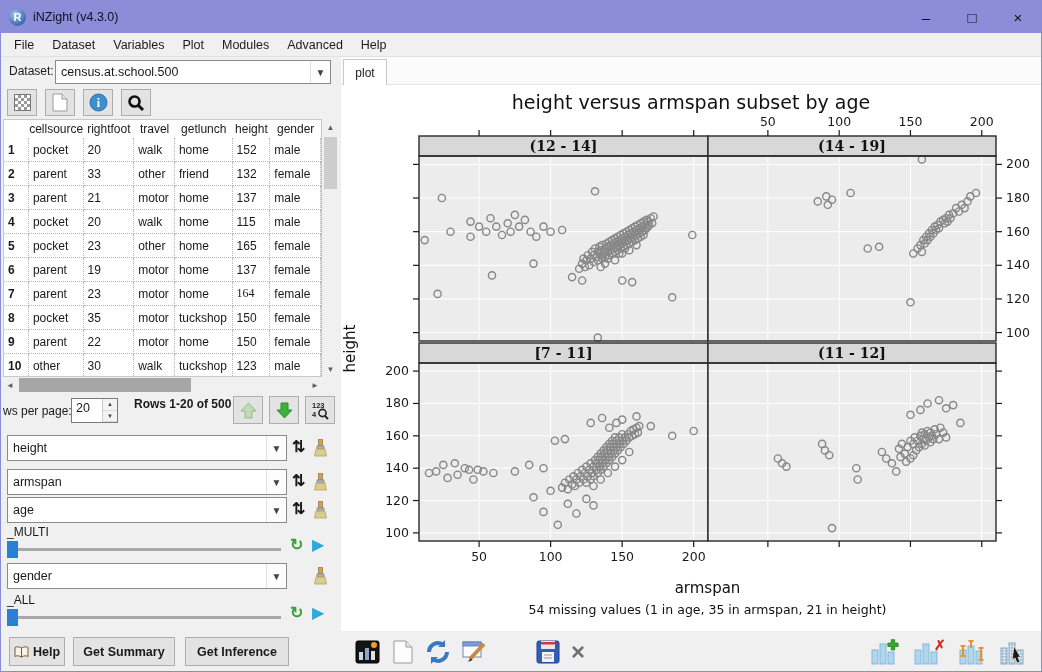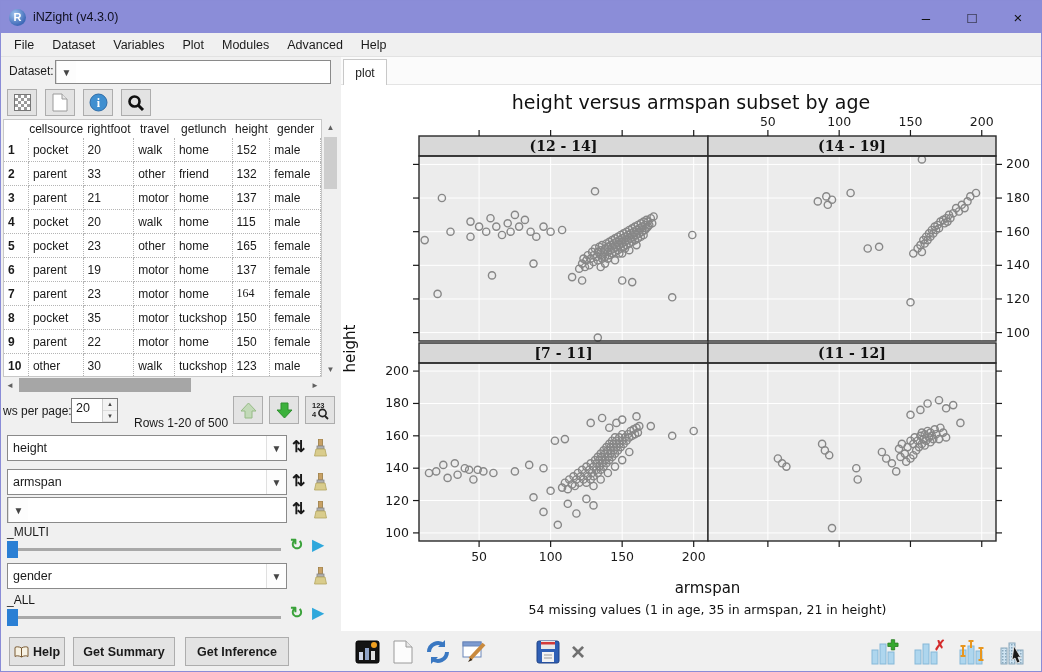--- a/index.html
+++ b/index.html
@@ -97,20 +97,21 @@
     <span class="menu-item">Advanced</span>
     <span class="menu-item">Help</span>
   </div>
 
   <div class="main">
 
     <div class="left-panel">
 
       <div class="abs" style="left:8px;top:7px;">Dataset:</div>
       <div class="combo abs" style="left:54px;top:3px;width:276px;">
+        <span class="val">census.at.school.500</span>
         <span class="arr">▼</span>
       </div>
 
       <div class="tbtn abs" style="left:6px;top:32px;">
         <div class="checker"></div>
       </div>
       <div class="tbtn abs" style="left:44px;top:32px;">
         <svg width="16" height="19">
           <path d="M1 1 h9 l5 5 v12 h-14 z" fill="#fff" stroke="#9a9a9a"></path>
           <path d="M10 1 v5 h5" fill="#e8e8e8" stroke="#9a9a9a"></path>
@@ -243,21 +244,21 @@
       </div>
 
       <div class="abs" style="left:2px;top:347px;">ws per page:</div>
       <div class="spinner" style="left:70px;top:341px;">
         <div class="num">20</div>
         <div class="spin-col">
             <div>▲</div>
             <div>▼</div>
           </div>
       </div>
-      <div class="abs" style="left:133px;top:359px;">Rows 1-20 of 500</div>
+      <div class="abs" style="left:133px;top:340px;font-weight:bold;">Rows 1-20 of 500</div>
       <div class="pgbtn" style="left:232px;top:339px;">
         <svg width="19" height="19">
           <path d="M9.5 2 L17 10 H13 V17 H6 V10 H2 Z" fill="#b7d6aa" stroke="#96bb86" fill-opacity="0.75"></path>
         </svg>
       </div>
       <div class="pgbtn" style="left:268px;top:339px;">
         <svg width="19" height="19">
           <path d="M9.5 17 L2 9 H6 V2 H13 V9 H17 Z" fill="#3cb13c" stroke="#2e8f2e"></path>
         </svg>
       </div>
@@ -286,20 +287,21 @@
         <span class="arr">▼</span>
       </div>
       <div class="abs icon-glyph" style="left:291px;top:416px;font-weight:bold;">⇅</div>
       <svg class="abs" style="left:311px;top:416px;" width="17" height="18">
         <rect x="6.5" y="0" width="4" height="7" fill="#c8a165" stroke="#9a7a42" stroke-width="0.8"></rect>
         <rect x="5" y="7" width="7" height="3" fill="#b0b0b0" stroke="#888" stroke-width="0.8"></rect>
         <path d="M4 10 h9 l1.5 7 h-12 z" fill="#d9cc8c" stroke="#b3a55f" stroke-width="0.8"></path>
       </svg>
 
       <div class="combo abs" style="left:6px;top:440px;width:280px;height:26px;">
+        <span class="val">age</span>
         <span class="arr">▼</span>
       </div>
       <div class="abs icon-glyph" style="left:291px;top:444px;font-weight:bold;">⇅</div>
       <svg class="abs" style="left:311px;top:444px;" width="17" height="18">
         <rect x="6.5" y="0" width="4" height="7" fill="#c8a165" stroke="#9a7a42" stroke-width="0.8"></rect>
         <rect x="5" y="7" width="7" height="3" fill="#b0b0b0" stroke="#888" stroke-width="0.8"></rect>
         <path d="M4 10 h9 l1.5 7 h-12 z" fill="#d9cc8c" stroke="#b3a55f" stroke-width="0.8"></path>
       </svg>
 
       <div class="abs" style="left:6px;top:468px;">_MULTI</div>

